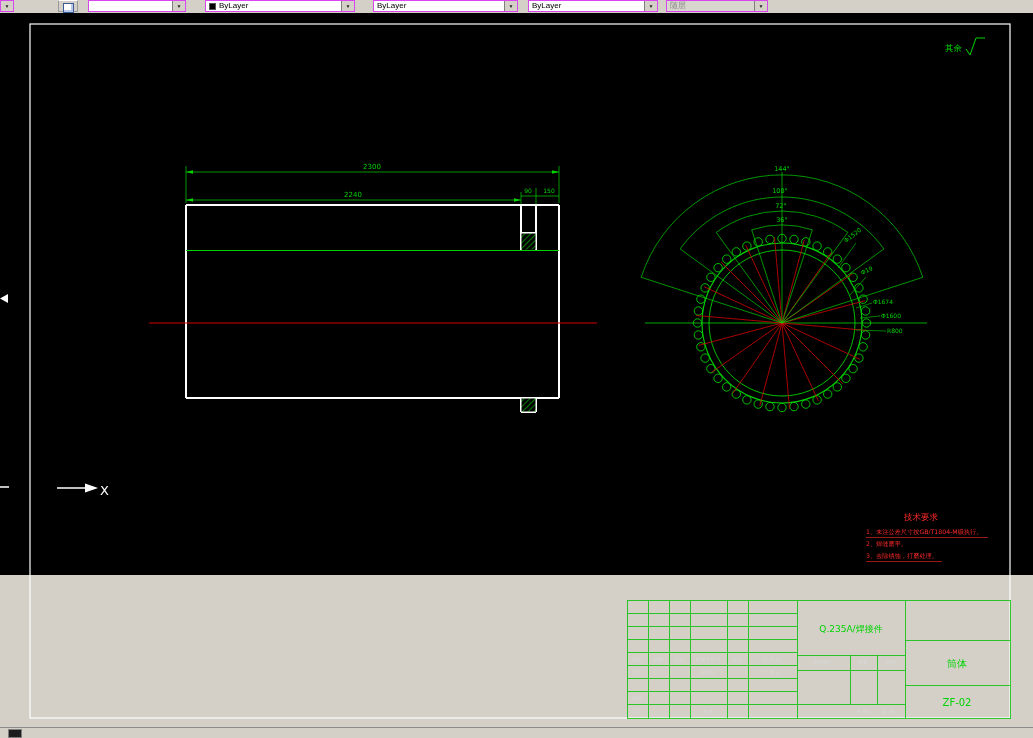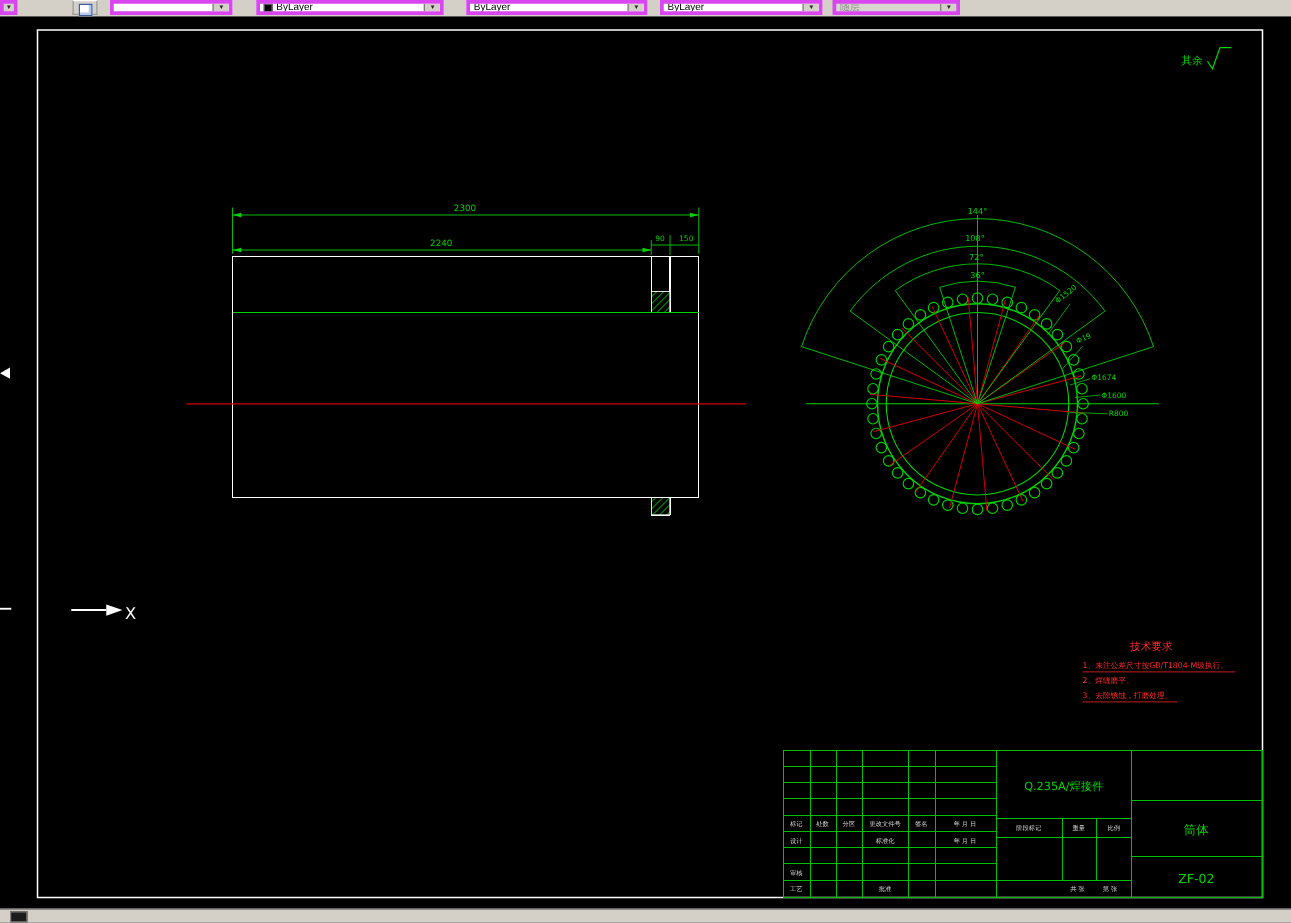--- a/index.html
+++ b/index.html
@@ -1,35 +1,35 @@
 <!DOCTYPE html>
 <html><head>
 <meta charset="utf-8">
 <style>
   * { margin:0; padding:0; box-sizing:border-box; }
   html,body { width:1033px; height:738px; background:#d4d0c8; font-family:"Liberation Sans", sans-serif; overflow:hidden; }
   .screen { position:relative; width:1033px; height:738px; }
 
   
   .toolbar { position:absolute; left:0; top:0; width:1033px; height:13px; background:#d4d0c8; z-index:3; }
-  .combo { position:absolute; top:0; height:12px; background:#fff; border:3px solid #d946ef;
+  .combo { position:absolute; top:0; height:12px; background:#fff; border:1px solid #d946ef;
            display:flex; align-items:center; font-size:8px; color:#000; overflow:hidden; }
   .combo .val { flex:1; padding-left:3px; white-space:nowrap; overflow:hidden; line-height:10px; }
   .combo .dd { width:13px; align-self:stretch; background:#d4d0c8; border-left:1px solid #7e7e7e;
                font-size:5px; display:flex; align-items:center; justify-content:center; color:#222; }
   .combo.disabled { background:#d9d6cf; }
   .combo.disabled .val { color:#8a8a8a;font-family:Liberation Serif, serif; }
   .swatch { width:7px; height:7px; background:#000; border:1px solid #555; margin-left:3px; flex:0 0 auto; }
   .toolicon { position:absolute; top:0; width:20px; height:12px; background:#d4d0c8;
               border:1px solid #9a9a9a; border-top-color:#fff; }
   .toolicon::after { content:""; position:absolute; left:4px; top:2px; width:9px; height:8px;
                      background:#fff; border:1px solid #3a5a9a; box-shadow:inset -2px -2px 0 #b8c8e8; }
 
   
-  .canvas { position:absolute; left:0; top:13px; width:1033px; height:714px; background:#000; z-index:1; }
+  .canvas { position:absolute; left:0; top:13px; width:1033px; height:562px; background:#000; z-index:1; }
   .canvas svg { display:block; }
 
   
   .bottombar { position:absolute; left:0; top:727px; width:1033px; height:11px; background:#d4d0c8;
                border-top:1px solid #8a8a8a; z-index:3; }
   .scrollbox { position:absolute; left:8px; top:1px; width:14px; height:9px; background:#1c1c1c; border:1px solid #7e7e7e; }
 </style>
 </head>
 <body>
 

